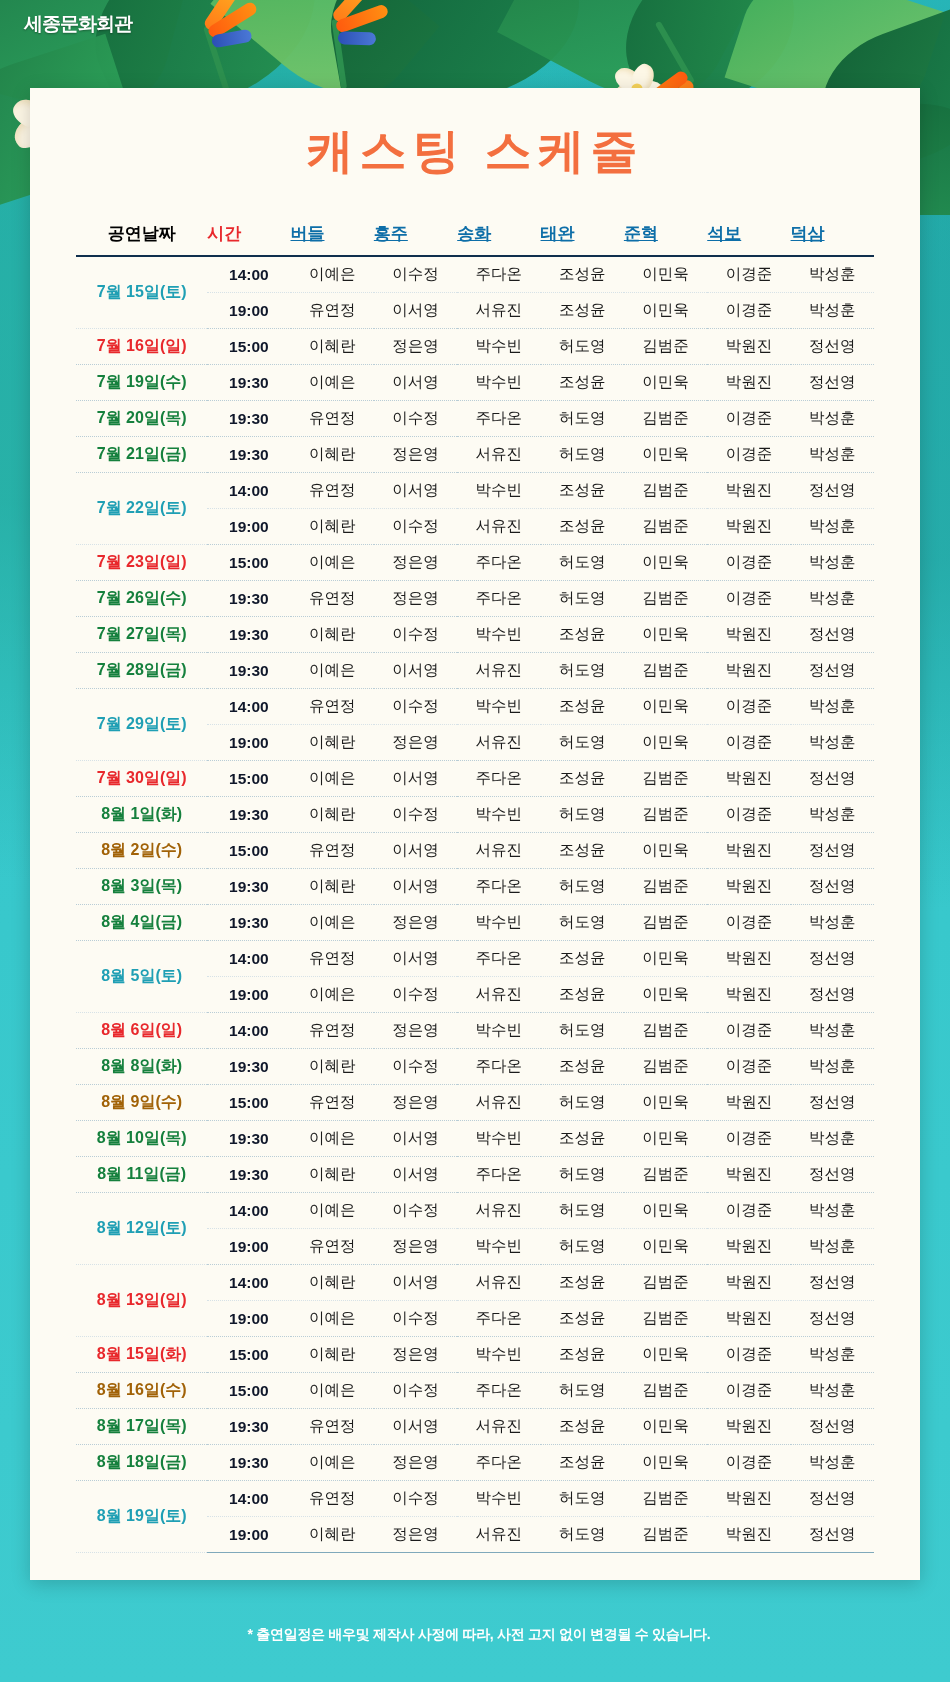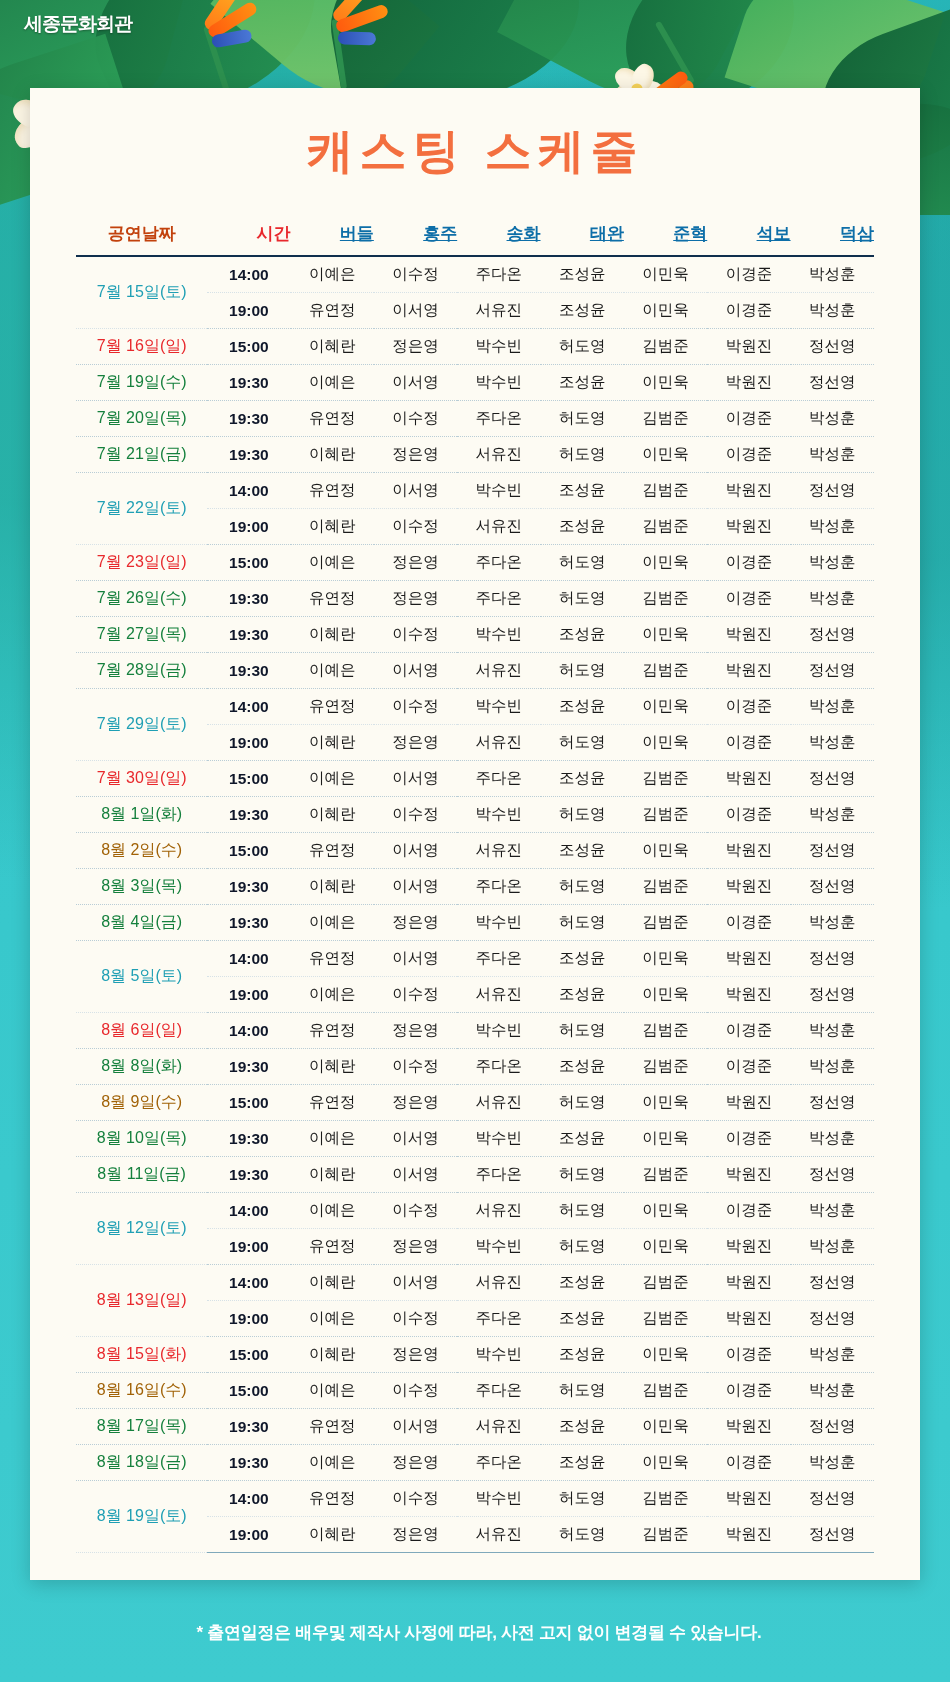--- a/index.html
+++ b/index.html
@@ -81,42 +81,42 @@
   }
 
   
   table.schedule {
     position:absolute; left:46px; top:128px; width:798px;
     border-collapse:collapse;
     font-size:15.5px;
   }
   table.schedule thead th {
     font-size:17px; font-weight:bold; color:#0f2f4d;
-    padding:6px 0 10px 0; text-align:right; white-space:nowrap;
-  }
-  table.schedule thead th.h-date { color:#c2410c; width:132px; text-align:center; }
+    padding:6px 0 10px 0; text-align:left; white-space:nowrap;
+  }
+  table.schedule thead th.h-date { color:#000000; width:132px; text-align:center; }
   table.schedule thead th.h-time { color:#e8282c; width:84px; }
   table.schedule thead th.role { color:#0d6ea8; width:84px;text-decoration:underline; }
   thead tr.head-row { border-bottom:2px solid #0f2f4d; }
 
   tbody td { padding:7px 0; text-align:center; color:#1b1b1b; white-space:nowrap; }
-  tbody td.date { font-weight:normal; font-size:16px; }
+  tbody td.date { font-weight:bold; font-size:16px; }
   tbody td.time { color:#0f172a; font-weight:bold; }
   tbody tr.dotted td { border-bottom:1px dotted #b9cdd6; }
   tbody tr.solid td { border-bottom:1px solid #7fa9bb; }
   tbody tr.inner td { border-bottom:1px dotted #d7e2e7; }
 
   .d-sat { color:#1f9fb4; }
   .d-sun { color:#e8282c; }
   .d-wed { color:#a16207; }
   .d-nor { color:#15803d; }
 
   .footnote {
     position:absolute; left:0; right:0; bottom:38px;
-    text-align:center; color:#ffffff; font-size:17px; font-weight:bold;
+    text-align:center; color:#ffffff; font-size:14px; font-weight:bold;
     letter-spacing:-.3px;
     padding-left:8px;
   }
 </style>
 </head>
 <body>
 
 <div class="poster">
 
   <div class="foliage">

